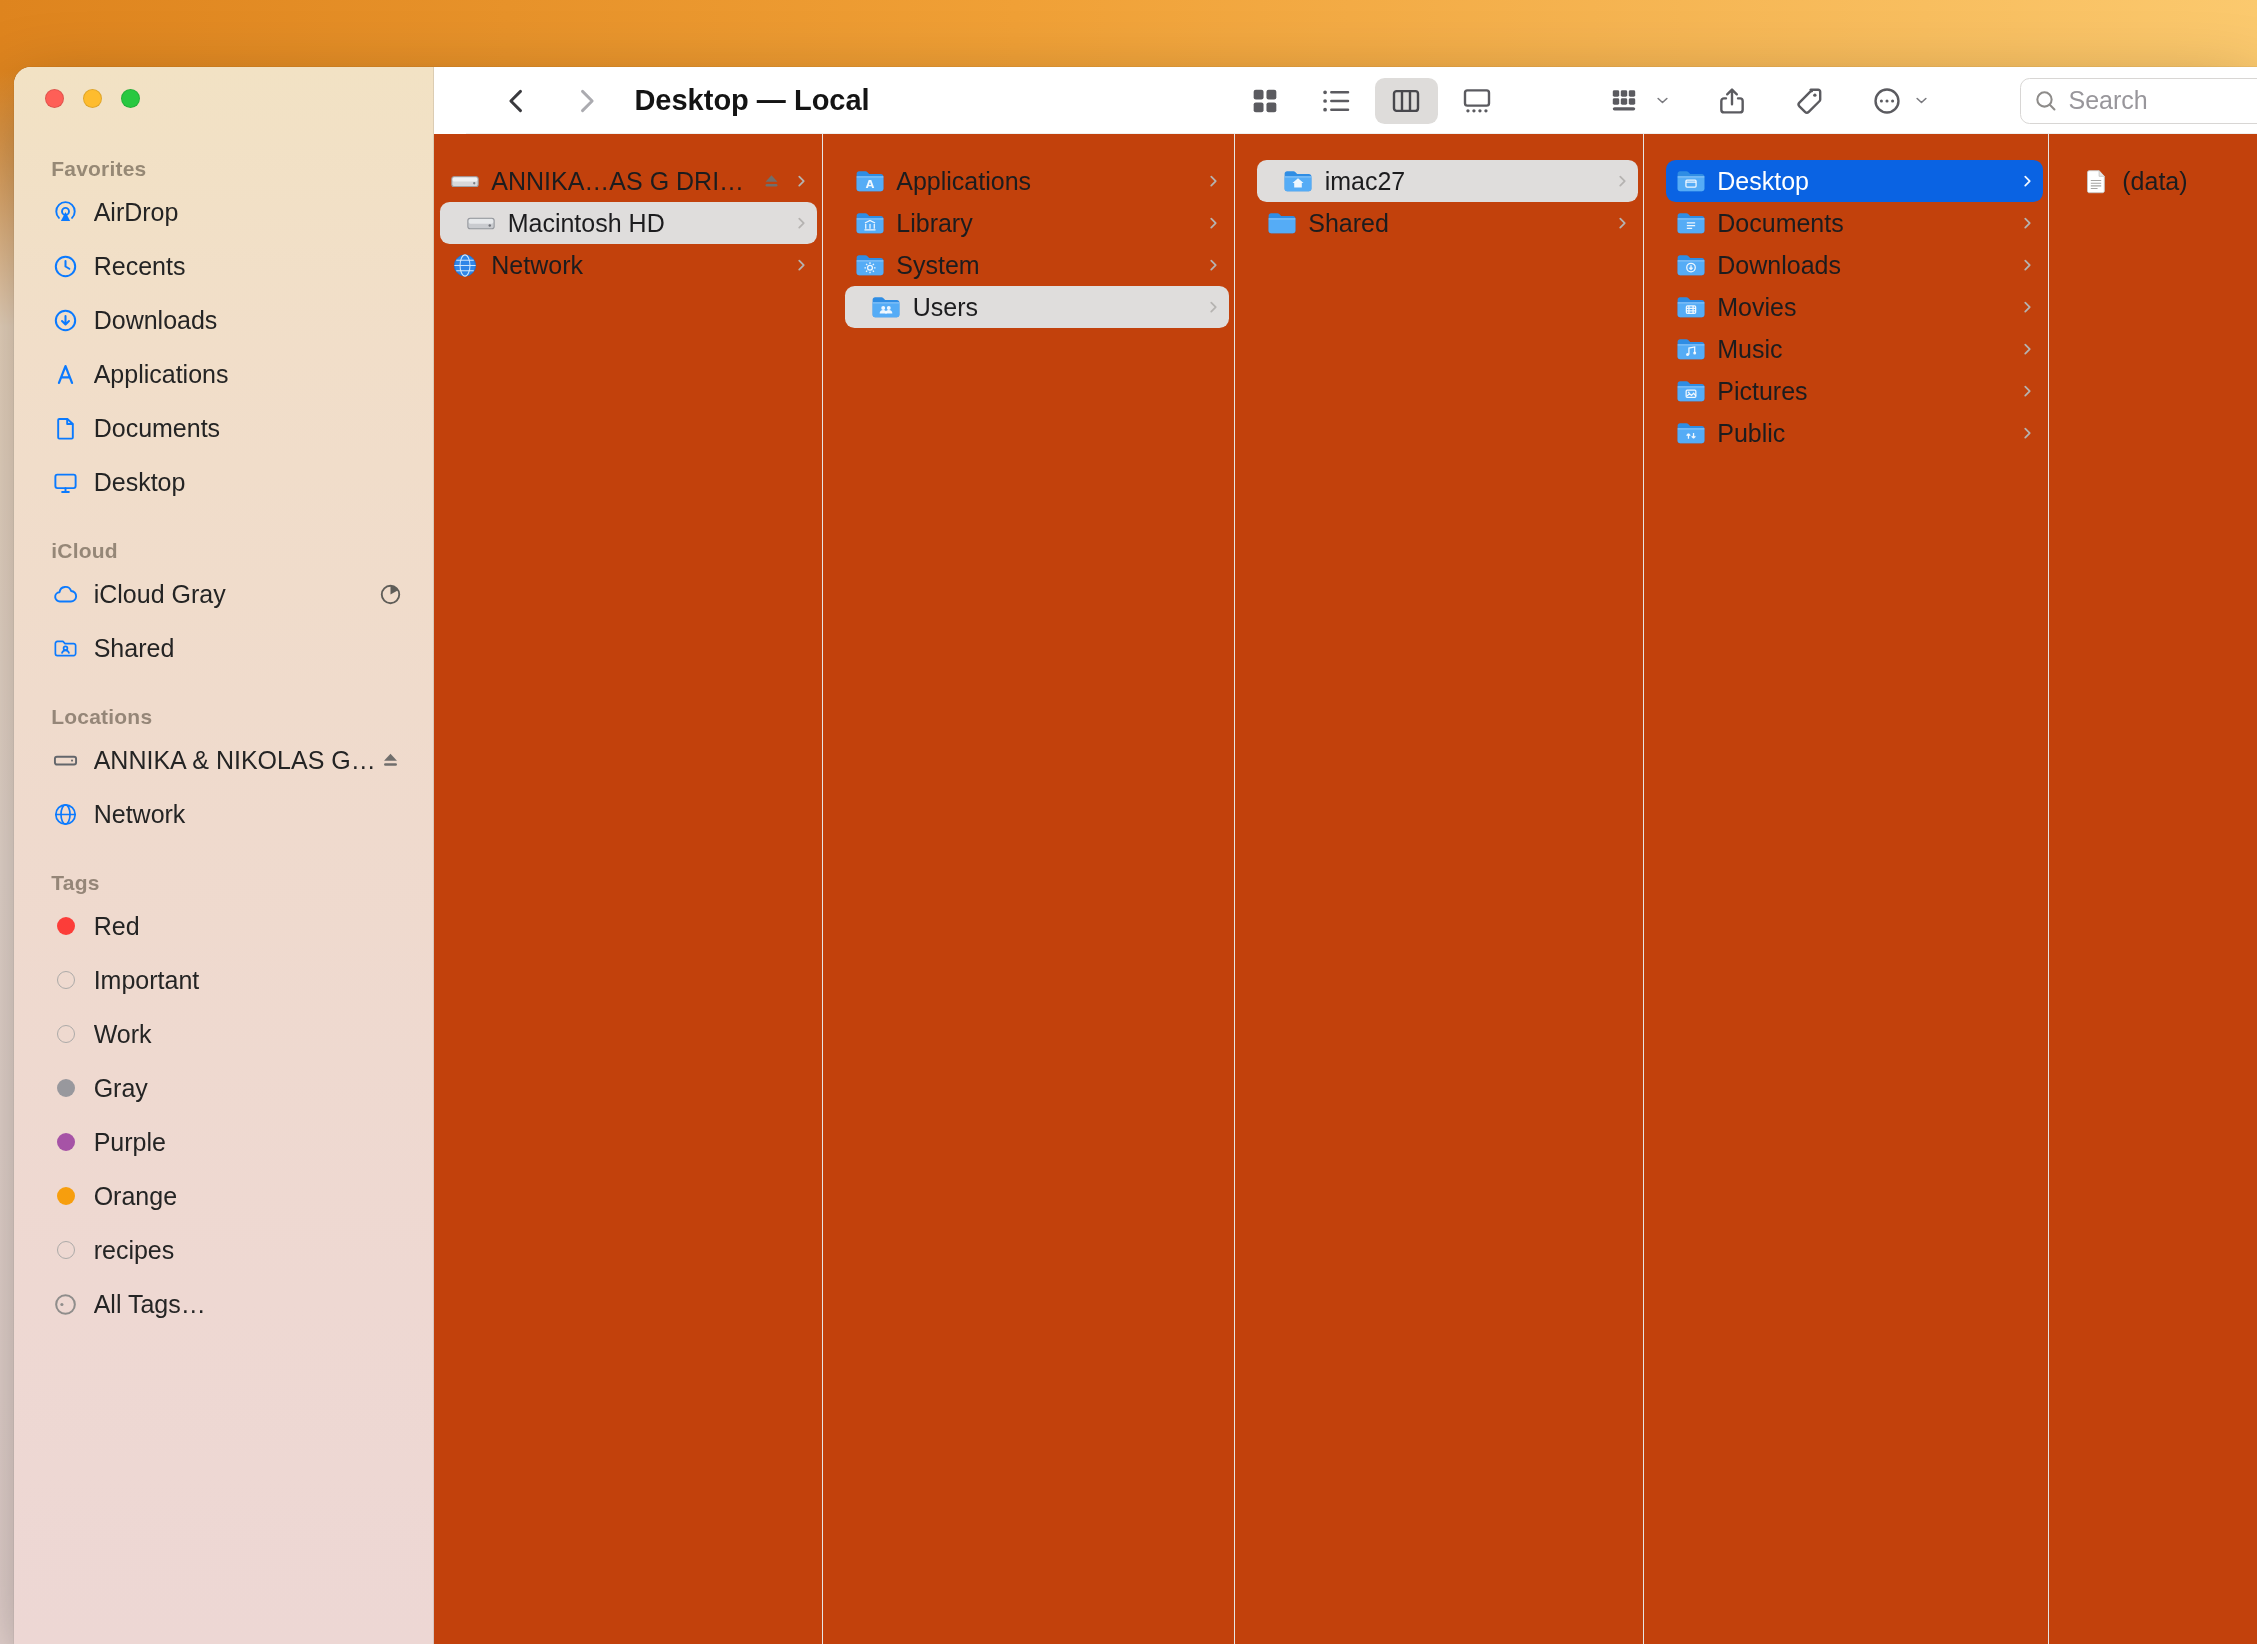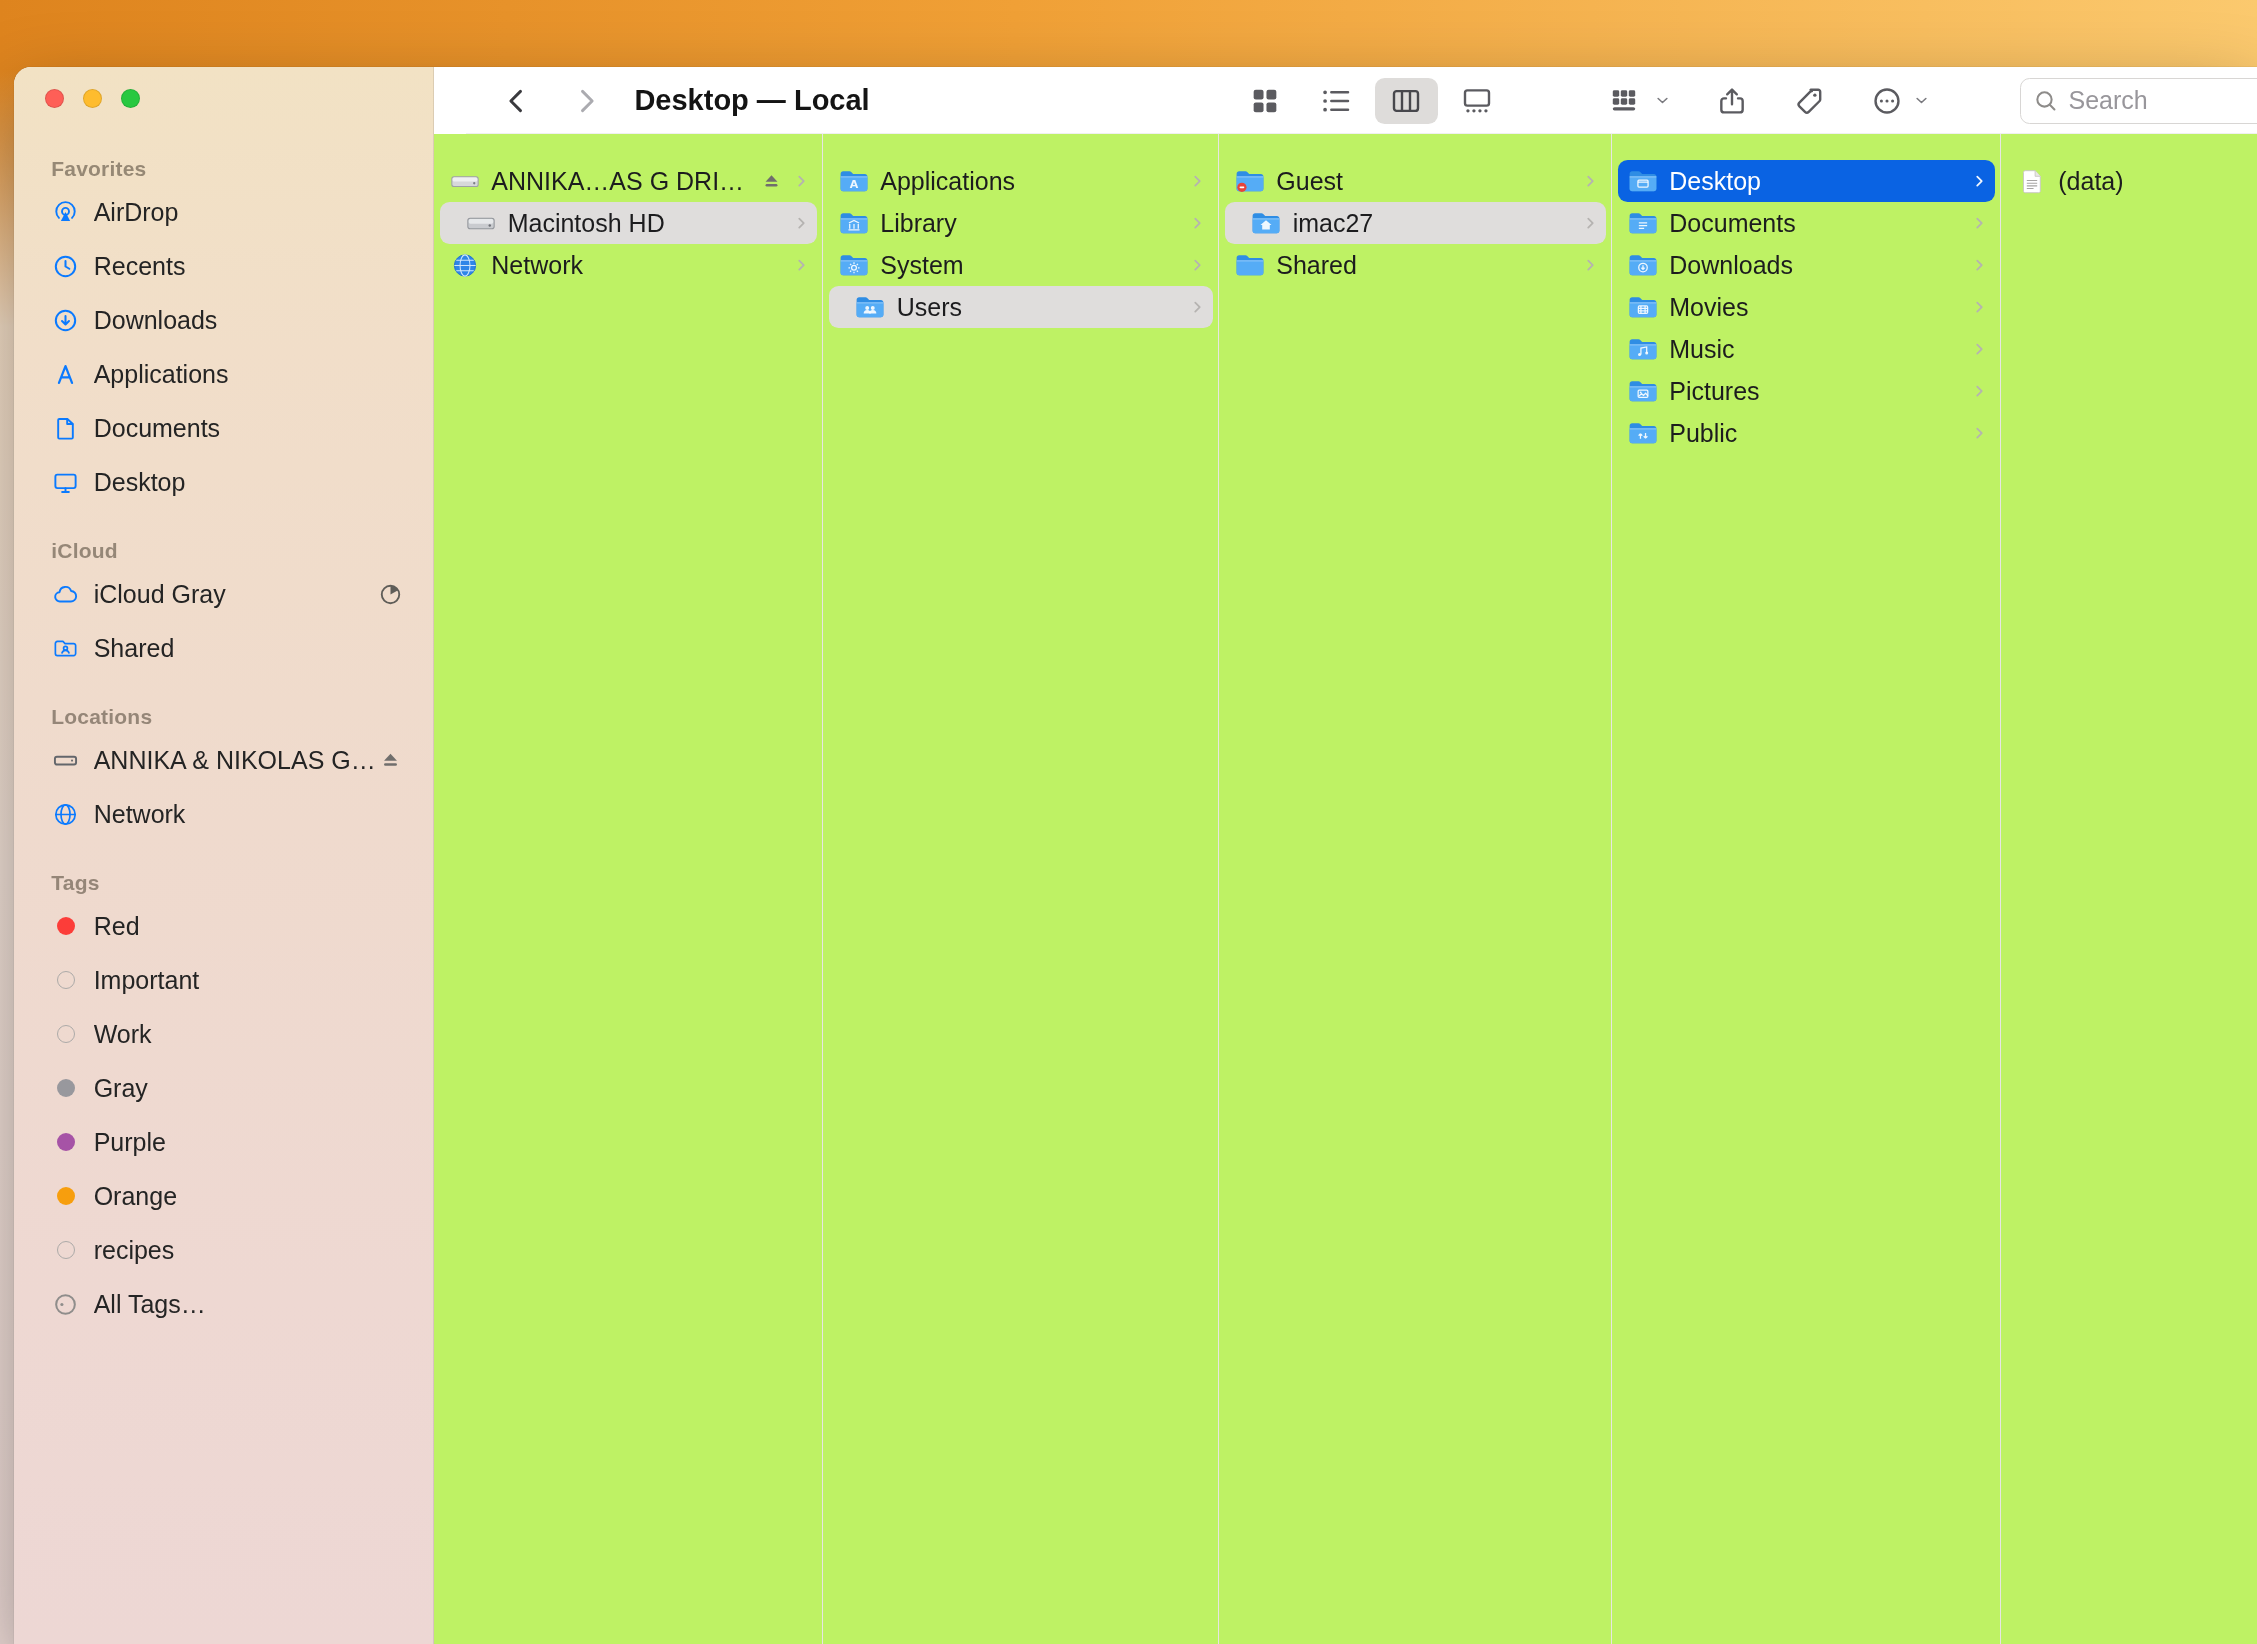--- a/index.html
+++ b/index.html
@@ -57,21 +57,21 @@
   #btn-share{left:1245px;width:42px;}
   #btn-tag{left:1322px;width:42px;}
   #btn-more{left:1393px;width:85px;gap:9.6px;justify-content:flex-start;padding-left:11.5px;}
   .search{position:absolute;left:1554px;top:10.6px;width:298px;height:46px;border:1px solid #D8D6D4;
     border-radius:9.6px;background:#FFFFFF;display:flex;align-items:center;gap:9.6px;padding:0 11.5px;}
   .search .tbi svg{width:26px;height:26px;}
   .search input{flex:1;border:none;outline:none;background:transparent;font-size:25px;color:#333;
     font-family:"Liberation Sans","DejaVu Sans",sans-serif;}
   .search input::placeholder{color:#98969B;}
   
-  .cols{position:absolute;top:67px;left:0;right:0;bottom:0;display:flex;background:#bef264;}
+  .cols{position:absolute;top:67px;left:0;right:0;bottom:0;display:flex;background:#c2410c;gap:16px;}
   .col{height:100%;border-right:1px solid #E7E5E3;padding-top:26px;overflow:hidden;}
   .col-1{width:389px;} .col-2{width:396px;} .col-3{width:393px;} .col-4{width:389px;}
   .col-5{flex:1;border-right:none;text-align:right;}
   .row{display:flex;align-items:center;height:42px;margin:0 5.8px;border-radius:9.6px;padding:0 7.7px 0 9.6px;color:#1C1C1E;}
   .row.sel-gray{background:var(--selection-gray,#DFDDDC);padding-left:26px;}
   .row.sel-blue{background:var(--accent-blue,#0A63E3);color:#FFFFFF;}
   .ric{width:30px;height:27px;flex:0 0 30px;margin-right:11.5px;display:flex;align-items:center;justify-content:center;}
   .ric svg{width:30px;height:27px;display:block;}
   .rlabel{font-size:25px;white-space:nowrap;overflow:hidden;text-overflow:ellipsis;}
   .rspacer{flex:1;}
@@ -515,38 +515,20 @@
             <span class="rlabel">Users</span>
             <span class="rspacer"></span>
             <span class="chev">
               <svg viewBox="0 0 24 24" fill="none" stroke="currentColor" stroke-width="2.6" stroke-linecap="round" stroke-linejoin="round">
                 <path d="M9.2 5.5l6.6 6.5-6.6 6.5"></path>
               </svg>
             </span>
           </div>
         </div>
         <div class="col col-3">
-          <div class="row">
-            <span class="ric">
-              <svg viewBox="0 0 26 22">
-    <path d="M1.4 4.2c0-1.2 1-2.1 2.1-2.1h5.6c.6 0 1.1.2 1.5.6l1.7 1.7h10.2c1.2 0 2.1 1 2.1 2.1v10.8c0 1.2-1 2.1-2.1 2.1H3.5c-1.2 0-2.1-1-2.1-2.1V4.2z" fill="#2F8DE4"></path>
-    <path d="M1.4 6.4h23.2v10.9c0 1.2-1 2.1-2.1 2.1H3.5c-1.2 0-2.1-1-2.1-2.1V6.4z" fill="#55ACF6"></path>
-    <path d="M1.4 6.4h23.2v1.1H1.4z" fill="rgba(255,255,255,0.30)"></path>
-    <circle cx="6" cy="16" r="4" fill="#E8443A"></circle>
-                <rect x="3.9" y="15.3" width="4.2" height="1.45" rx="0.7" fill="#fff"></rect>
-  </svg>
-            </span>
-            <span class="rlabel">Guest</span>
-            <span class="rspacer"></span>
-            <span class="chev">
-              <svg viewBox="0 0 24 24" fill="none" stroke="currentColor" stroke-width="2.6" stroke-linecap="round" stroke-linejoin="round">
-                <path d="M9.2 5.5l6.6 6.5-6.6 6.5"></path>
-              </svg>
-            </span>
-          </div>
           <div class="row sel-gray">
             <span class="ric">
               <svg viewBox="0 0 26 22">
     <path d="M1.4 4.2c0-1.2 1-2.1 2.1-2.1h5.6c.6 0 1.1.2 1.5.6l1.7 1.7h10.2c1.2 0 2.1 1 2.1 2.1v10.8c0 1.2-1 2.1-2.1 2.1H3.5c-1.2 0-2.1-1-2.1-2.1V4.2z" fill="#2F8DE4"></path>
     <path d="M1.4 6.4h23.2v10.9c0 1.2-1 2.1-2.1 2.1H3.5c-1.2 0-2.1-1-2.1-2.1V6.4z" fill="#55ACF6"></path>
     <path d="M1.4 6.4h23.2v1.1H1.4z" fill="rgba(255,255,255,0.30)"></path>
     <path d="M13 8.2l4.8 4.2h-1.5v3.8H9.7v-3.8H8.2z" fill="rgba(255,255,255,0.9)"></path>
   </svg>
             </span>
             <span class="rlabel">imac27</span>

